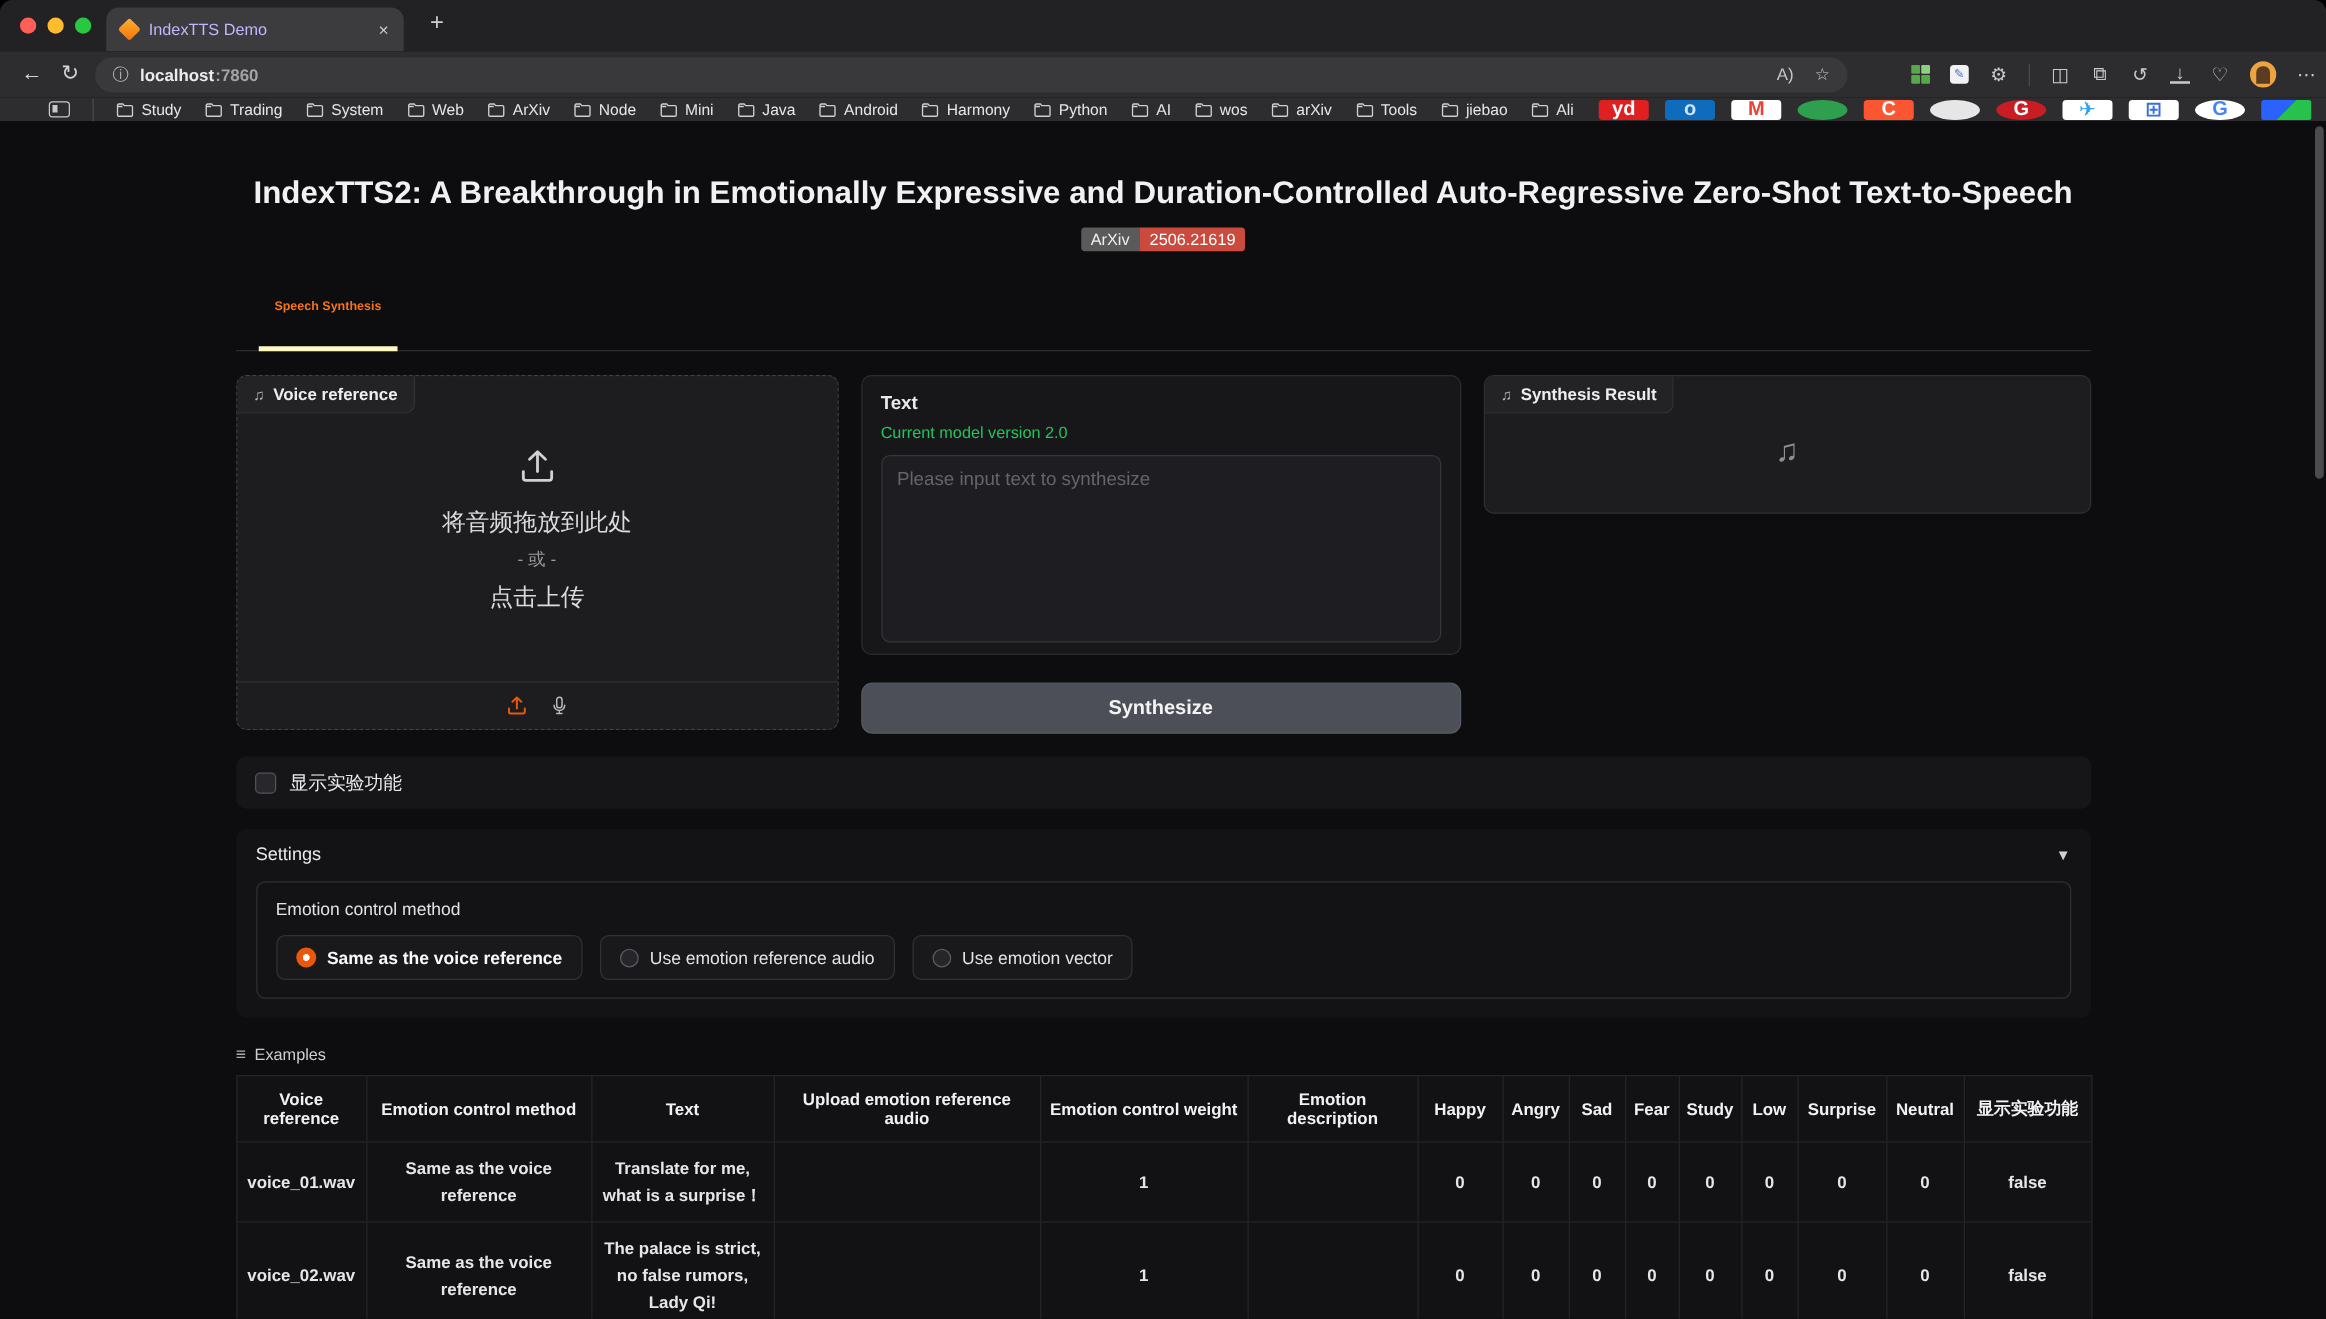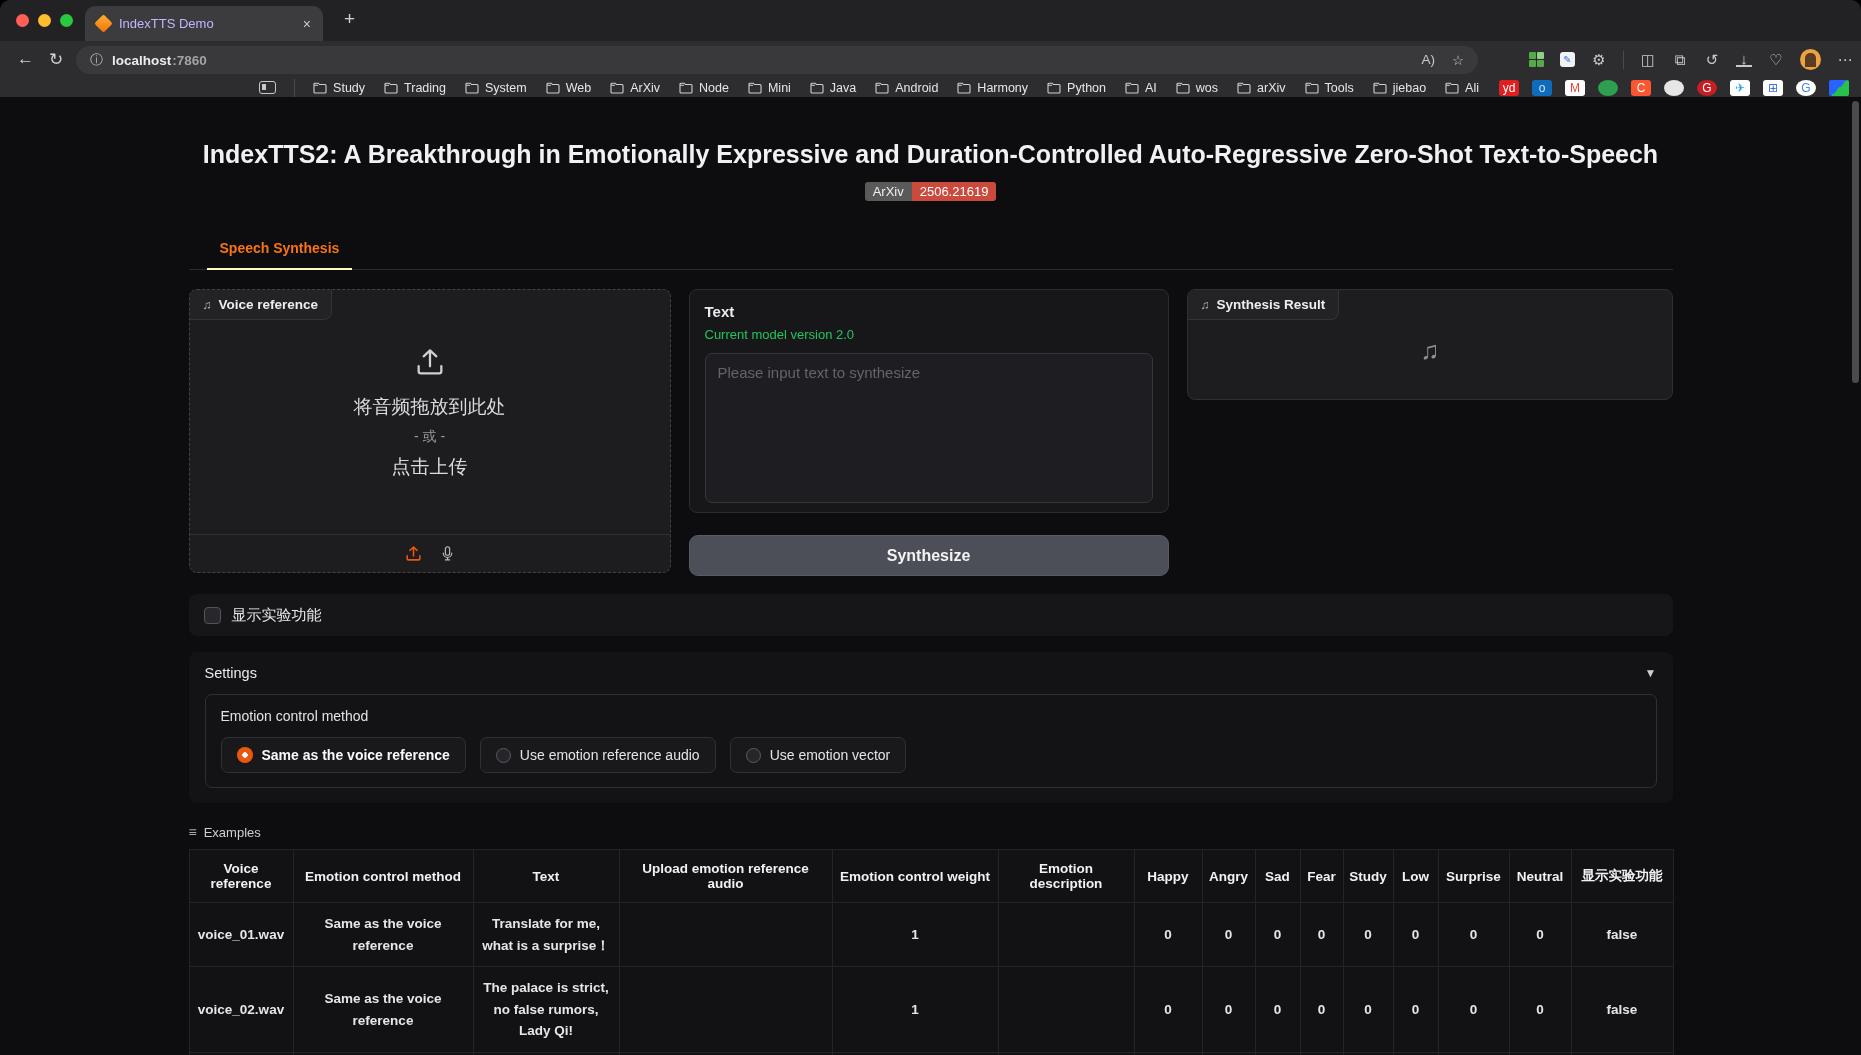--- a/index.html
+++ b/index.html
@@ -40,35 +40,35 @@
 
   .bookmarks { position:absolute; top:78px; left:0; right:0; height:19px; background:#2d2d2f;
     display:flex; align-items:center; padding:0 12px; gap:18px;justify-content:flex-end; }
   .side-ic { width:17px; height:13px; border:1.5px solid #c8c8cc; border-radius:3px; position:relative; }
   .side-ic:after { content:""; position:absolute; left:2px; top:2px; width:4px; height:6px; background:#c8c8cc; }
   .bm-list { display:flex; align-items:center; gap:19px; }
   .bm-item { display:flex; align-items:center; gap:6px; }
   .bm-item svg { flex:0 0 auto; }
   .bm-item .lbl { font-size:12.5px; color:#e6e6e9; }
   .bm-icons { display:flex; align-items:center; gap:13px; margin-left:2px; }
-  .bm-ic { width:20px; height:16px; font-size:12px; font-weight:400; display:flex; align-items:center; justify-content:center; }
+  .bm-ic { width:40px; height:16px; font-size:16px; font-weight:700; display:flex; align-items:center; justify-content:center; }
 
   
   .page { position:absolute; top:97px; left:0; right:0; bottom:0; background:#0d0d0f; }
   .scrollthumb { position:absolute; right:2px; top:4px; width:7px; height:282px; background:#4a4a4f; border-radius:4px; }
   .content { width:1484px; margin:0 auto; }
   .title { margin-top:43px; text-align:center; font-size:25px; font-weight:700; color:#f1f1f3; }
   .badge-row { display:flex; justify-content:center; margin-top:13px; }
   .badge { display:flex; font-size:13px; }
   .badge .bl { background:#5a5a5a; color:#efefef; padding:2px 8px; border-radius:3px 0 0 3px; }
   .badge .br { background:#ca4b3e; color:#fff; padding:2px 8px; border-radius:0 3px 3px 0; }
 
   .tabsbar { margin-top:31px; border-bottom:1px solid #2c2c30; }
-  .tab-active { display:inline-block; margin-left:18px; padding:8px 13px 12px; color:#f97316;
-    font-size:14px; font-weight:600; border-bottom:2px solid #fef9c3; margin-bottom:-1px; }
+  .tab-active { display:inline-block; margin-left:18px; padding:8px 13px 26px; color:#f97316;
+    font-size:10px; font-weight:600; border-bottom:4px solid #fef9c3; margin-bottom:-1px; }
 
   .row1 { display:flex; gap:18px; margin-top:19px; }
 
   .audio-in { position:relative; width:482px; height:284px; background:#1d1d20;
     border:1px dashed #414146; border-radius:8px; }
   .panel-label { position:absolute; top:0; left:0; display:flex; align-items:center; gap:7px;
     padding:7px 13px; background:#232326; border-right:1px solid #333338; border-bottom:1px solid #333338;
     border-radius:8px 0 8px 0; z-index:2; }
   .panel-label .note { font-size:12px; color:#b6b6bb; }
   .panel-label .txt { font-size:13.5px; color:#ededf0; font-weight:600; }

